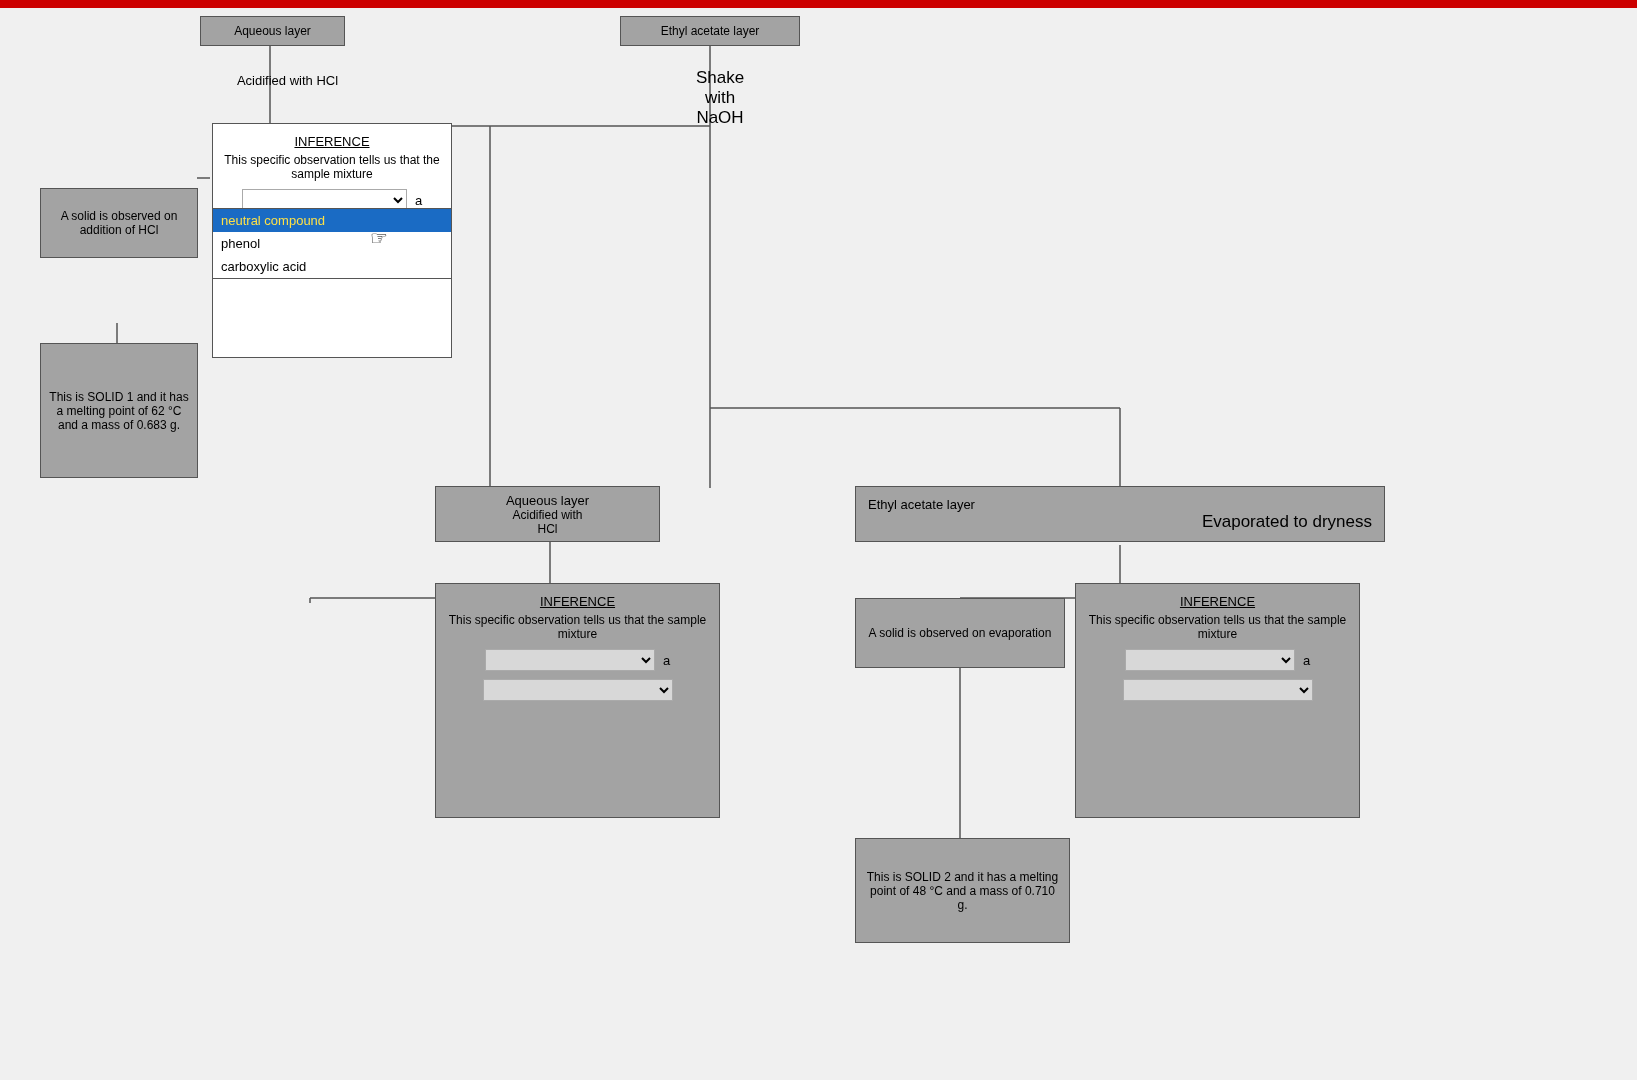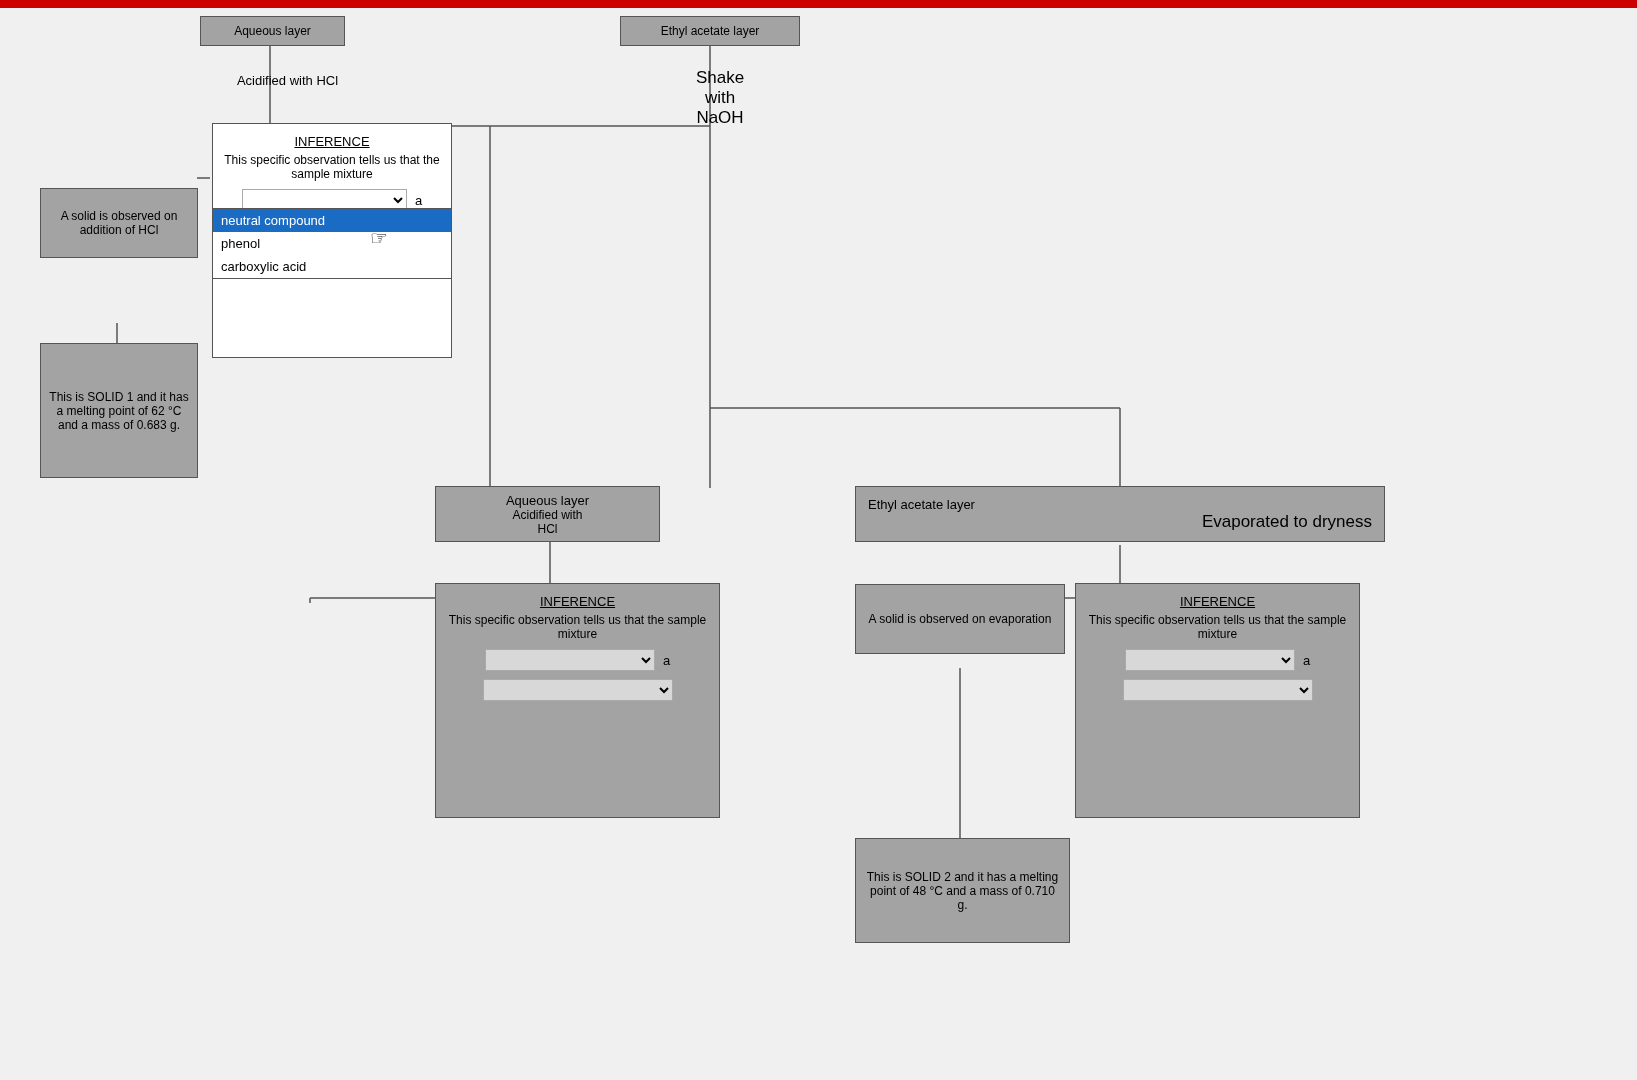--- a/index.html
+++ b/index.html
@@ -117,21 +117,21 @@
     }
 
     .dropdown-item {
       padding: 4px 8px;
       font-size: 13px;
       cursor: pointer;
     }
 
     .dropdown-item.selected {
       background: #1a6bc4;
-      color: #ffffff;
+      color: #fde047;
     }
 
     
     .solid-left-bottom {
       top: 340px;
       left: 40px;
       width: 155px;
       height: 135px;
     }
 
@@ -297,21 +297,21 @@
       </select>
       <span class="letter-a">a</span>
     </div>
     <div style="display:flex; justify-content:center;">
       <select style="width:190px; height:22px; border:1px solid #aaa; background:#d8d8d8; font-size:12px;">
         <option></option>
       </select>
     </div>
   </div>
 
-  <div class="box" style="top:576px; left:855px; width:210px; height:70px; display:flex; align-items:center; justify-content:center; text-align:center;">
+  <div class="box" style="top:590px; left:855px; width:210px; height:70px; display:flex; align-items:center; justify-content:center; text-align:center;">
     <span>A solid is observed on evaporation</span>
   </div>
 
   <div class="box" style="top:575px; left:1075px; width:285px; height:235px; padding:10px;">
     <div class="inference-title">INFERENCE</div>
     <div class="inference-text">This specific observation tells us that the sample mixture</div>
     <div class="select-row" style="justify-content:center; gap:4px; margin-bottom:8px;">
       <select style="width:170px; height:22px; border:1px solid #aaa; background:#d8d8d8; font-size:12px;">
         <option></option>
       </select>

